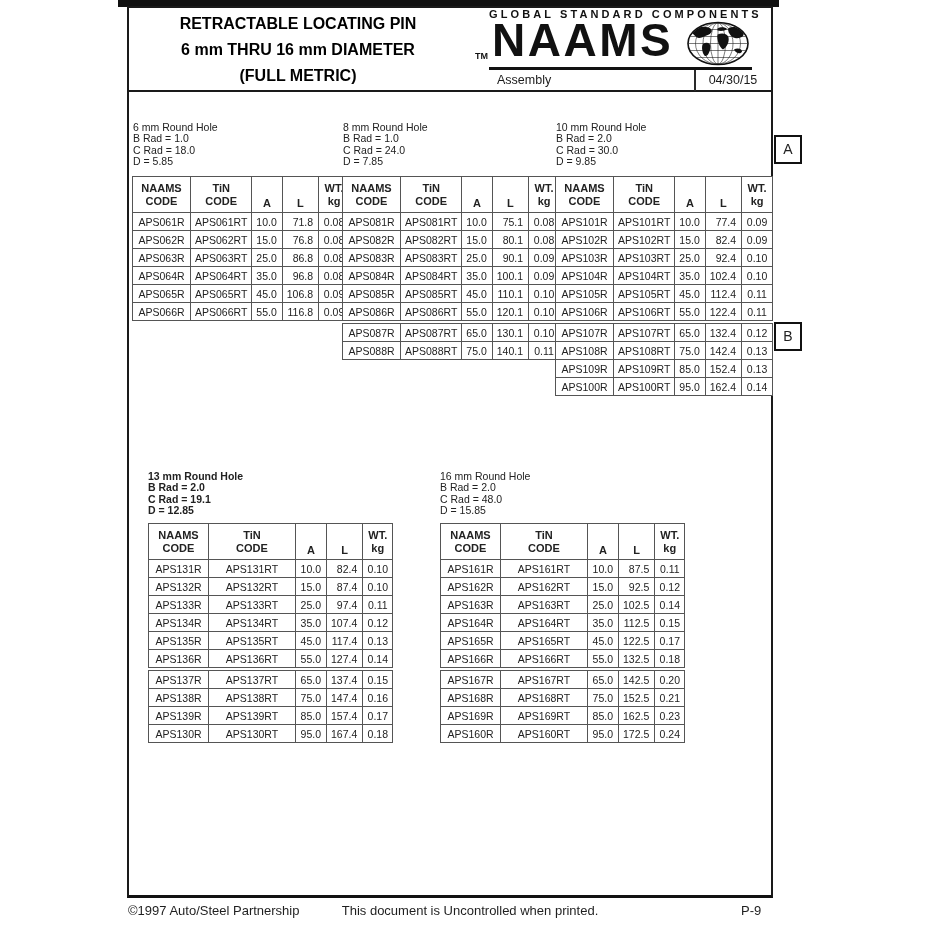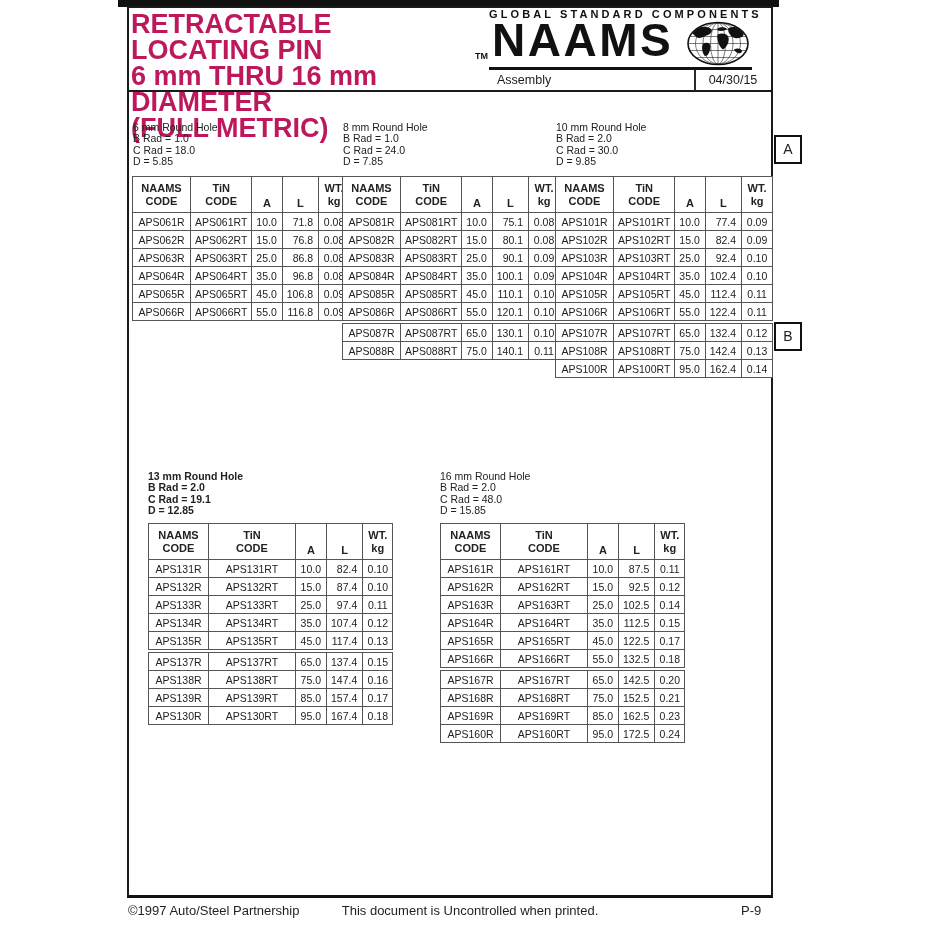--- a/index.html
+++ b/index.html
@@ -12,22 +12,22 @@
   
   #top-bar { left:118px; top:0; width:661px; height:7px; background:#111; }
   #frame {
     left:127px; top:6px; width:646px; height:892px; box-sizing:border-box;
     border:2px solid #1a1a1a; border-bottom:3px solid #111; background:transparent;
   }
   #header-sep { left:129px; top:90px; width:642px; height:2px; background:#1a1a1a; }
 
   
   #title-block {
-    left:131px; top:11px; width:334px; text-align:left;
-    font-weight:bold; font-size:27px; line-height:26px; color:#be185d; letter-spacing:0;
+    left:131px; top:11px; width:334px; text-align:center;
+    font-weight:bold; font-size:16px; line-height:26px; color:#000000; letter-spacing:0;
   }
   #brand-tagline {
     left:489px; top:8px; font-weight:bold; font-size:11px; letter-spacing:3.1px;
     white-space:nowrap; color:#111;
   }
   #brand-tm { left:475px; top:51px; font-weight:bold; font-size:9px; color:#111; }
   #brand-logo {
     left:492px; top:16px; font-weight:bold; font-size:46px; line-height:48px;
     letter-spacing:2.5px; color:#111; white-space:nowrap;
   }
@@ -385,20 +385,27 @@
           <td class="c4">0.12</td>
         </tr>
         <tr>
           <td class="c0">APS108R</td>
           <td class="c1">APS108RT</td>
           <td class="c2">75.0</td>
           <td class="c3">142.4</td>
           <td class="c4">0.13</td>
         </tr>
         <tr>
+          <td class="c0">APS109R</td>
+          <td class="c1">APS109RT</td>
+          <td class="c2">85.0</td>
+          <td class="c3">152.4</td>
+          <td class="c4">0.13</td>
+        </tr>
+        <tr>
           <td class="c0">APS100R</td>
           <td class="c1">APS100RT</td>
           <td class="c2">95.0</td>
           <td class="c3">162.4</td>
           <td class="c4">0.14</td>
         </tr>
       </tbody>
   </table>
 
   <table class="dtable" id="tbl-13">
@@ -447,20 +454,27 @@
           <td class="c3">107.4</td>
           <td class="c4">0.12</td>
         </tr>
         <tr>
           <td class="c0">APS135R</td>
           <td class="c1">APS135RT</td>
           <td class="c2">45.0</td>
           <td class="c3">117.4</td>
           <td class="c4">0.13</td>
         </tr>
+        <tr>
+          <td class="c0">APS136R</td>
+          <td class="c1">APS136RT</td>
+          <td class="c2">55.0</td>
+          <td class="c3">127.4</td>
+          <td class="c4">0.14</td>
+        </tr>
         <tr class="gap-row">
           <td colspan="5"></td>
         </tr>
         <tr>
           <td class="c0">APS137R</td>
           <td class="c1">APS137RT</td>
           <td class="c2">65.0</td>
           <td class="c3">137.4</td>
           <td class="c4">0.15</td>
         </tr>

